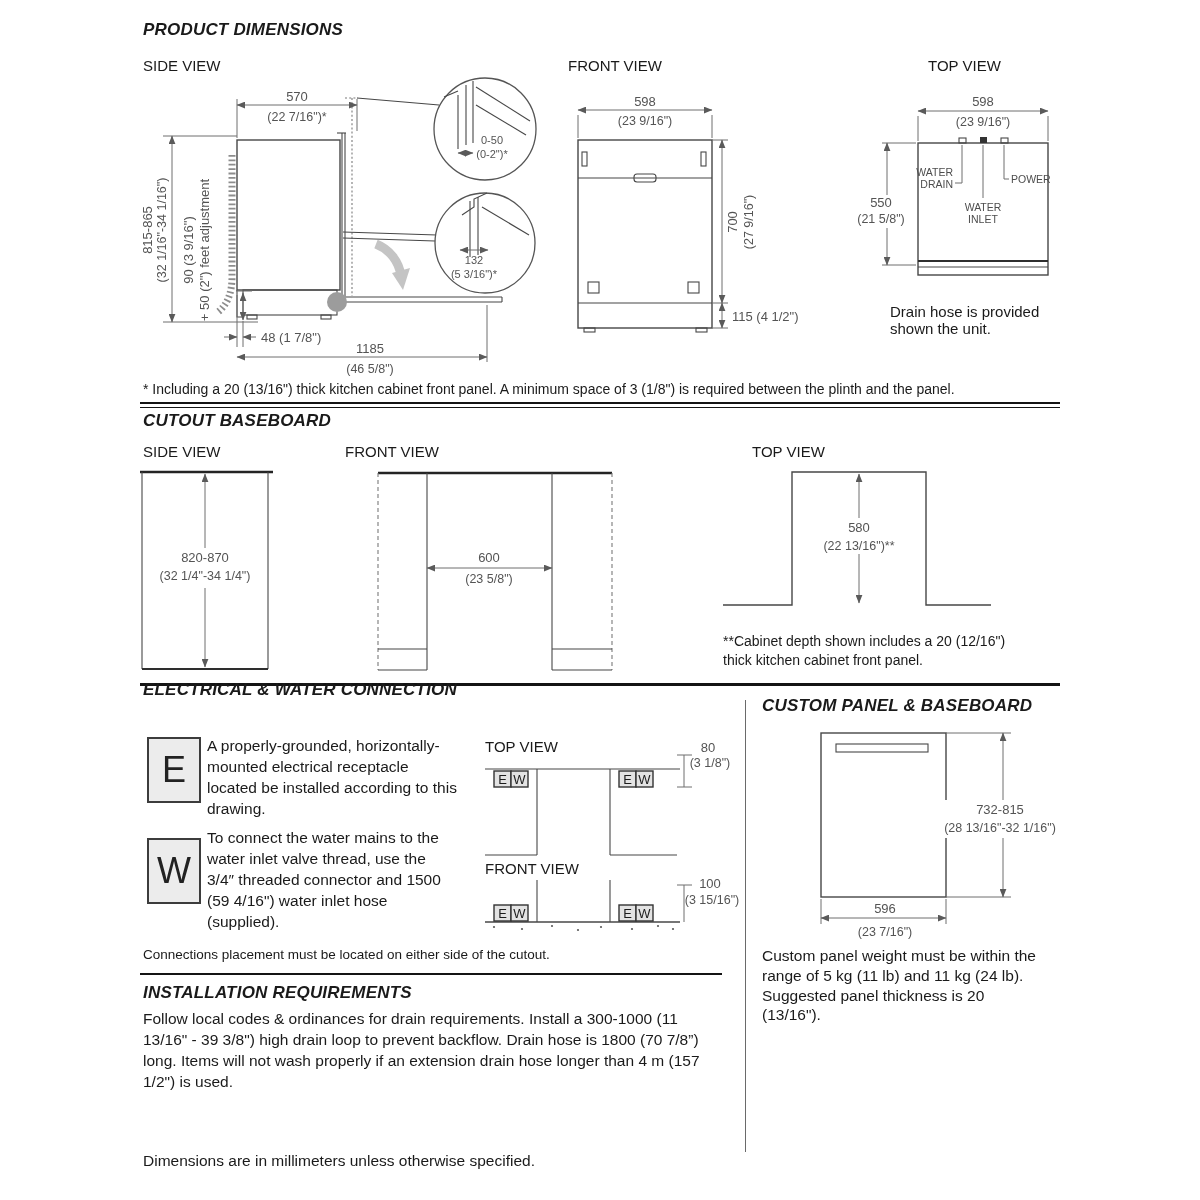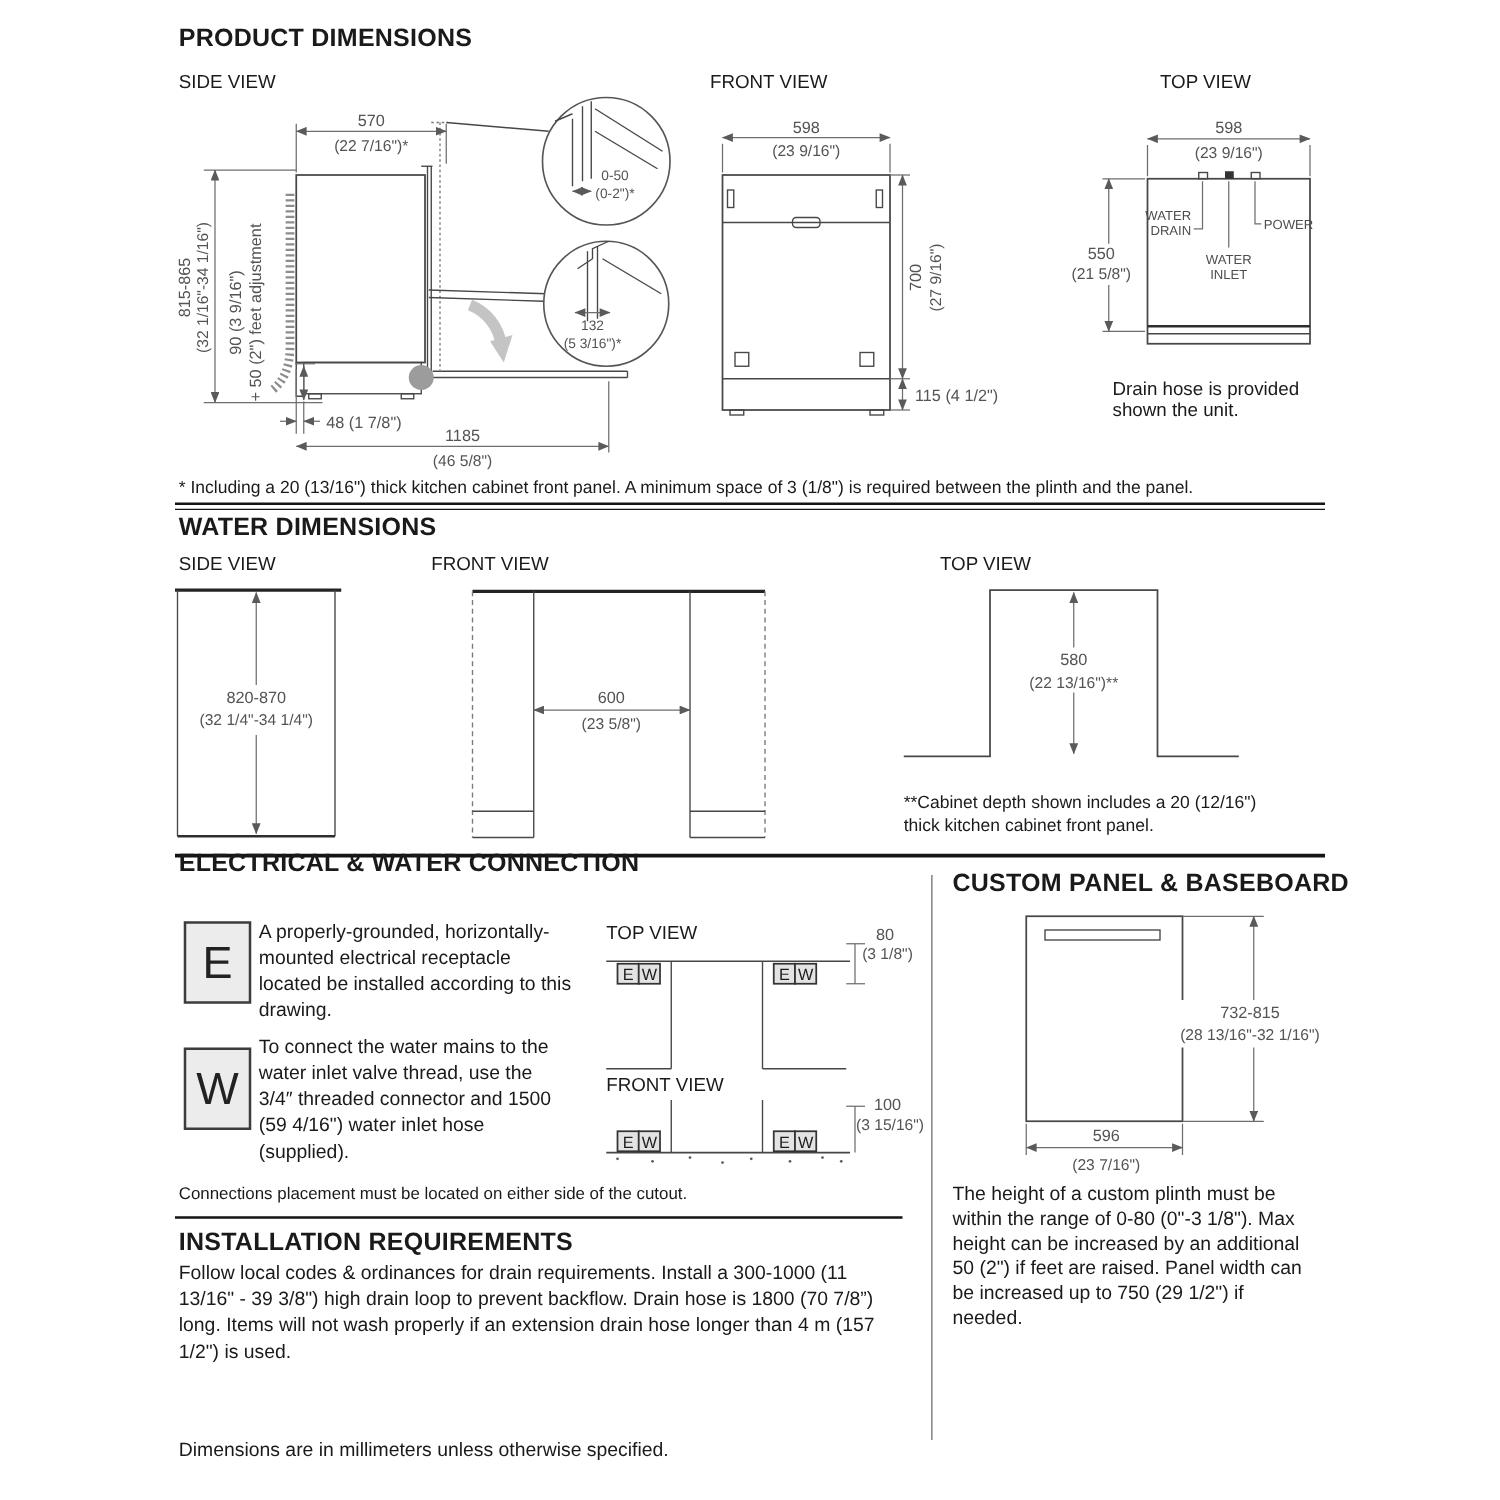--- a/index.html
+++ b/index.html
@@ -1,21 +1,21 @@
 <!DOCTYPE html>
 <html><head>
 <meta charset="utf-8">
 <style>
   html,body { margin:0; padding:0; }
   body {
     width:1200px; height:1200px; background:#ffffff; position:relative;
     font-family:"Liberation Sans", sans-serif; color:#1a1a1a; overflow:hidden;
   }
   .abs { position:absolute; }
-  .h1 { font-size:20px; font-weight:bold; letter-spacing:.2px; white-space:nowrap; }
+  .h1 { font-size:17px; font-weight:bold; letter-spacing:.2px; white-space:nowrap;font-style:italic; }
   .vlbl { font-size:15px; white-space:nowrap; }
   .para { font-size:15.5px; line-height:21px; }
   .small { font-size:14px; }
   .caption { font-size:13.5px; }
   .note { font-size:14px; line-height:19px; }
   .footer { font-size:15.5px; }
   .rule-double { border-top:2.5px solid #141414; border-bottom:1px solid #141414; height:3px; }
   .rule-thick { border-top:3px solid #141414; height:0; }
   .rule-med { border-top:2px solid #141414; height:0; }
   .vdivider { border-left:1.5px solid #6a6a6a; width:0; }
@@ -212,21 +212,21 @@
     <rect x="0" y="110" width="54" height="33" class="whbg"></rect>
     <text x="26" y="122" text-anchor="middle" class="dt">550</text>
     <text x="26" y="138" text-anchor="middle" class="di">(21 5/8")</text>
   </g>
 </svg>
 <div class="abs vlbl" style="left:890px;top:303px;width:185px;white-space:normal">Drain hose is provided shown the unit.</div>
 
 <div class="abs small" style="left:143px;top:381px;width:920px">* Including a 20 (13/16") thick kitchen cabinet front panel. A minimum space of 3 (1/8") is required between the plinth and the panel.</div>
 <div class="abs rule-double" style="left:140px;top:402px;width:920px"></div>
 
-<div class="abs h1" style="left:143px;top:411px">WATER DIMENSIONS</div>
+<div class="abs h1" style="left:143px;top:411px">CUTOUT BASEBOARD</div>
 <div class="abs vlbl" style="left:143px;top:443px">SIDE VIEW</div>
 <div class="abs vlbl" style="left:345px;top:443px">FRONT VIEW</div>
 <div class="abs vlbl" style="left:752px;top:443px">TOP VIEW</div>
 
 <svg class="abs" style="left:140px;top:462px" width="150" height="215" viewBox="0 0 150 215">
   <line x1="0" y1="10" x2="133" y2="10" class="thk"></line>
   <line x1="2" y1="10" x2="2" y2="207" class="ln2"></line>
   <line x1="128" y1="10" x2="128" y2="207" class="ln2"></line>
   <line x1="2" y1="207" x2="128" y2="207" class="thk2"></line>
   <line x1="65" y1="12" x2="65" y2="205" class="dim" marker-start="url(#arr)" marker-end="url(#arr)"></line>
@@ -355,16 +355,16 @@
   </g>
   <g>
     <line x1="6" y1="181" x2="6" y2="206" class="dim"></line>
     <line x1="131" y1="181" x2="131" y2="206" class="dim"></line>
     <line x1="6" y1="200" x2="131" y2="200" class="dim" marker-start="url(#arr)" marker-end="url(#arr)"></line>
     <text x="70" y="195" text-anchor="middle" class="dt">596</text>
     <text x="70" y="218" text-anchor="middle" class="di">(23 7/16")</text>
   </g>
 </svg>
 <div class="abs para" style="left:762px;top:946px;width:285px;line-height:19.8px">
-  <div>The height of a custom plinth must be within the range of 0-80 (0"-3 1/8"). Max height can be increased by an additional 50 (2") if feet are raised. Panel width can be increased up to 750 (29 1/2") if needed.</div>
+  <div>Custom panel weight must be within the range of 5 kg (11 lb) and 11 kg (24 lb). Suggested panel thickness is 20 (13/16").</div>
 </div>
 
 <div class="abs footer" style="left:143px;top:1152px">Dimensions are in millimeters unless otherwise specified.</div>
 
 </body></html>

